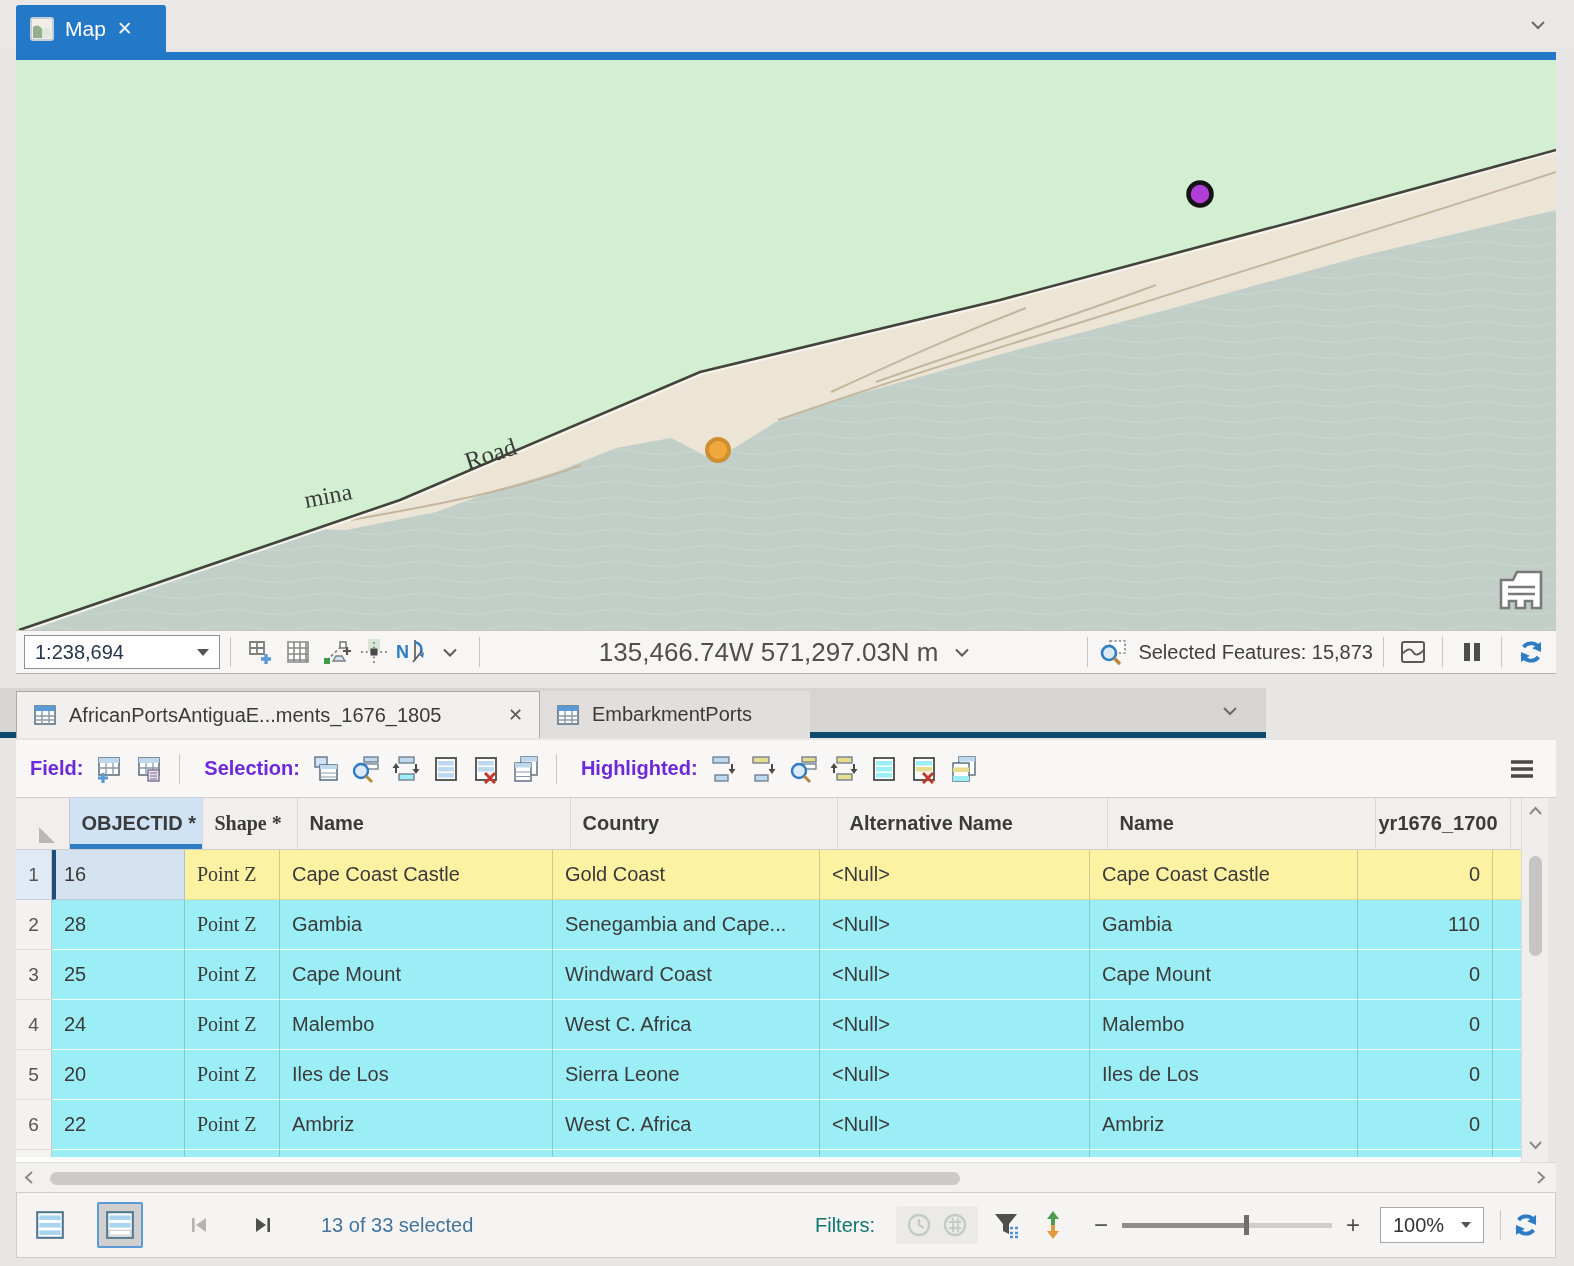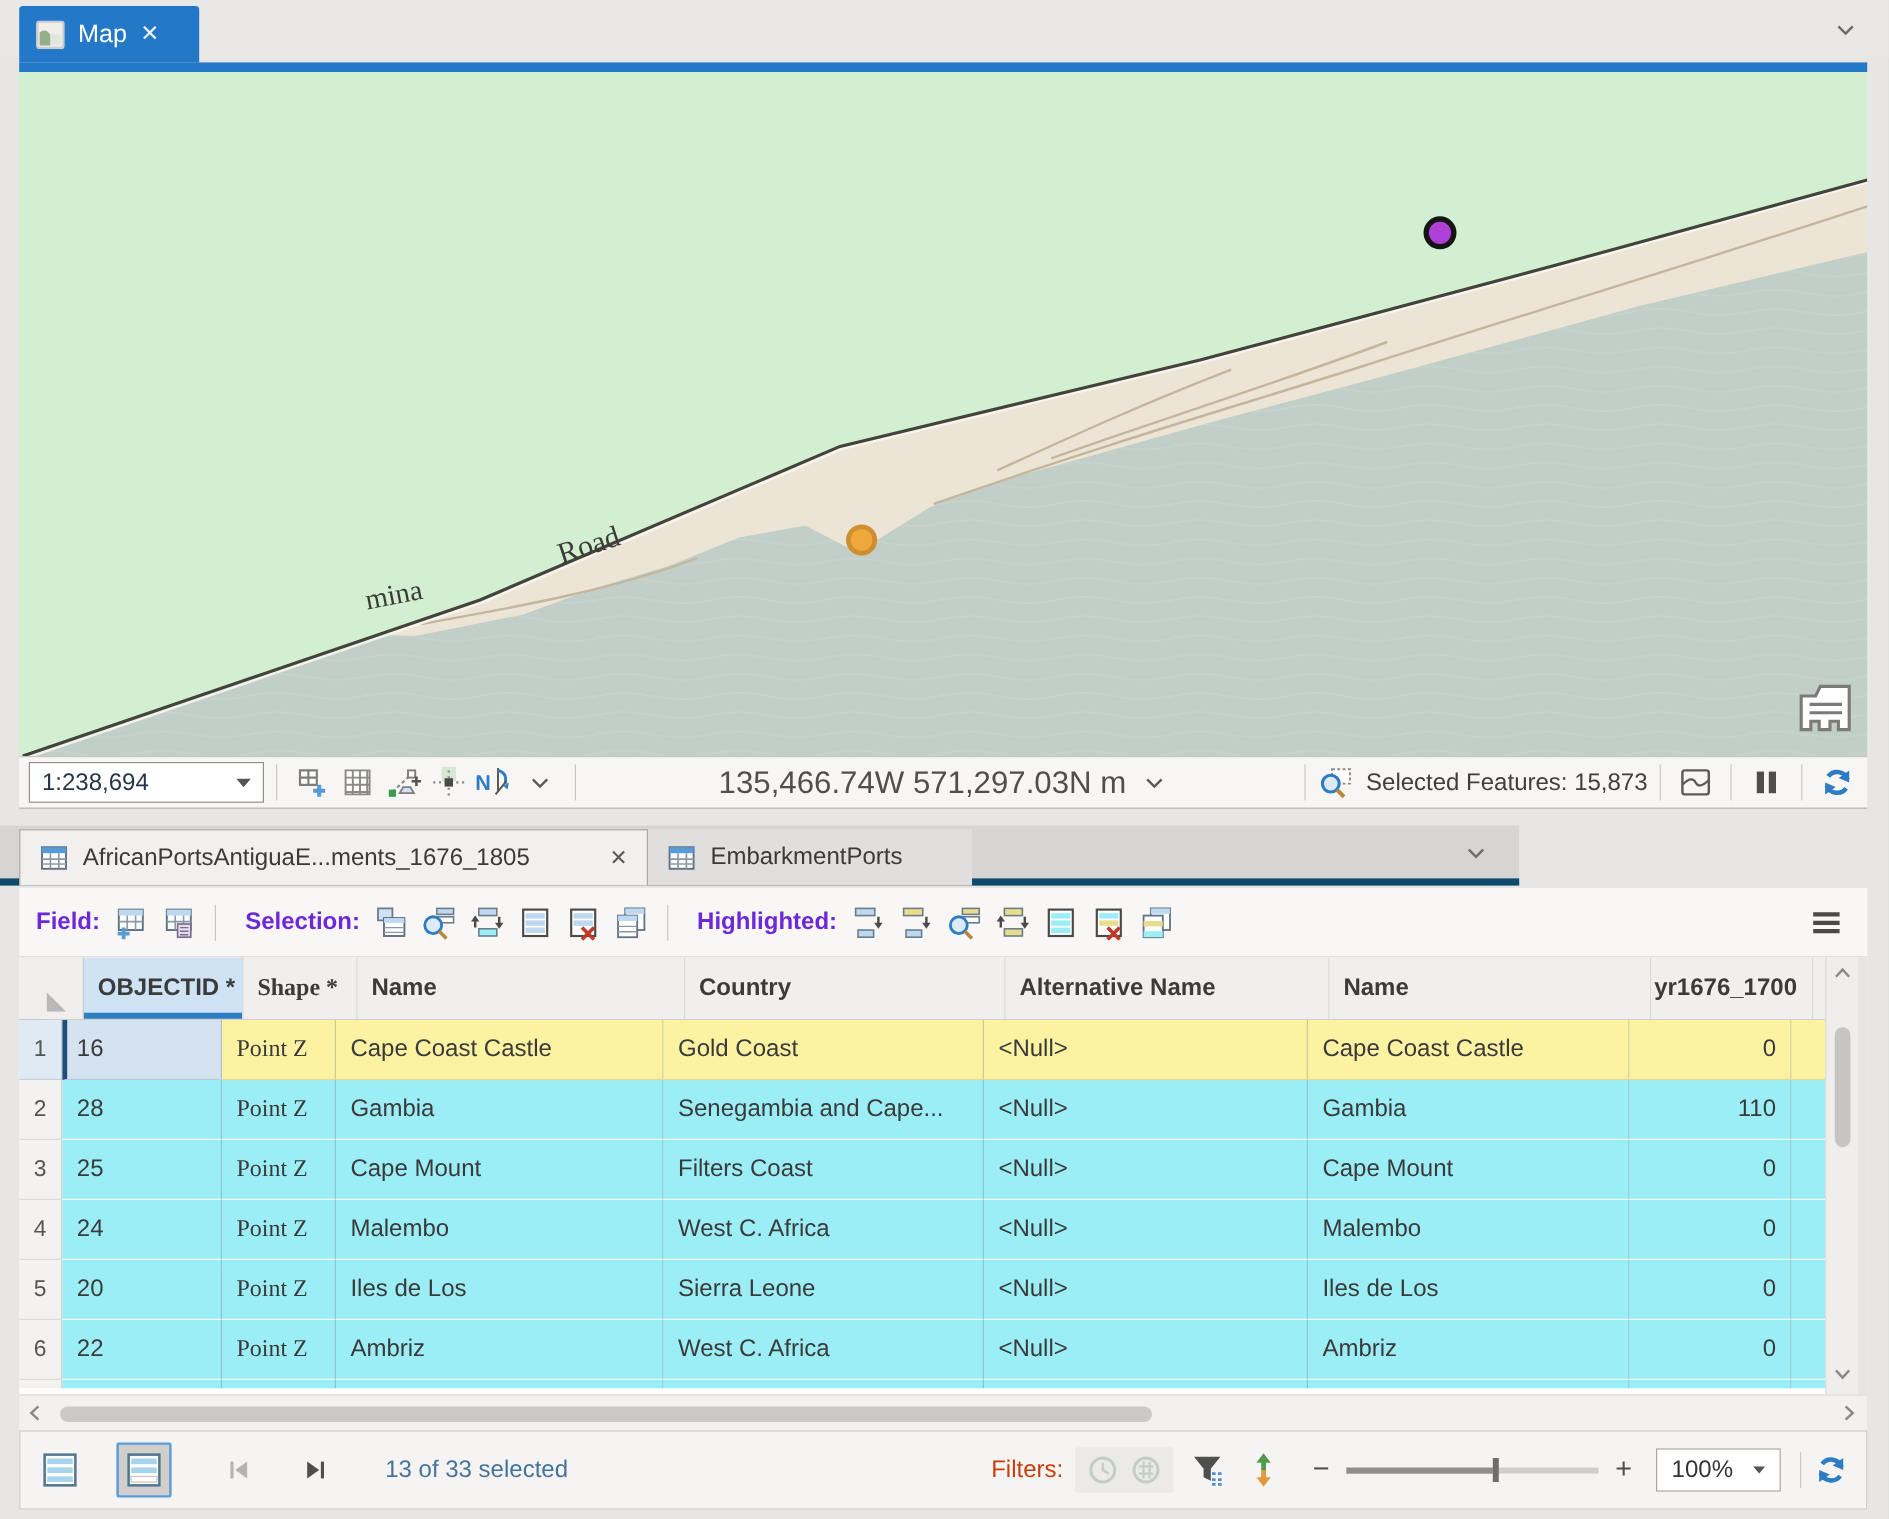--- a/index.html
+++ b/index.html
@@ -89,21 +89,21 @@
   #hscroll .arr{position:absolute;top:7px;}
 
   
   #statusbar{position:absolute;left:16px;top:1192px;width:1540px;height:66px;background:#f5f4f2;
              border:1px solid #cfcecd;display:flex;align-items:center;font-size:20px;gap:14px;}
   .sb-btn{width:46px;height:46px;display:flex;align-items:center;justify-content:center;
           border:2px solid transparent;border-radius:2px;margin-left:10px;}
   .sb-btn.pressed{background:#d0cfcd;border-color:#5b9bd5;}
   #sel-count{color:#44749e;margin-left:22px;}
   #sb-right{margin-left:auto;display:flex;align-items:center;margin-right:14px;}
-  #filters-label{color:#c2410c;margin-right:10px;}
+  #filters-label{color:#0f766e;margin-right:21px;}
   #filter-disabled{display:flex;gap:6px;background:#eceae8;padding:4px 8px;border-radius:2px;}
   #slider{position:relative;width:210px;height:20px;margin:0 14px;}
   #slider .track{position:absolute;left:0;right:0;top:8px;height:5px;background:#cfcecc;}
   #slider .fill{position:absolute;left:0;width:58%;top:8px;height:5px;background:#8f8e8c;}
   #slider .knob{position:absolute;left:58%;top:0;width:5px;height:20px;background:#6f6e6c;}
   .pm{color:#4f4f4d;font-size:24px;line-height:1;}
   #zoom-box{width:104px;height:36px;background:#fff;border:1px solid #a9a8a6;display:flex;
             align-items:center;padding:0 12px;margin:0 6px;font-size:20px;color:#333;}
   #zoom-box .caret{margin-left:auto;width:0;height:0;border-left:5px solid transparent;
             border-right:5px solid transparent;border-top:6px solid #555;}
@@ -456,21 +456,21 @@
       <div class="cell c-alt">&lt;Null&gt;</div>
       <div class="cell c-name2">Gambia</div>
       <div class="cell c-yr">110</div>
       <div class="cell c-ypart"></div>
     </div>
     <div class="trow row-cyan">
       <div class="cell c-num">3</div>
       <div class="cell c-oid">25</div>
       <div class="cell c-shape">Point Z</div>
       <div class="cell c-name">Cape Mount</div>
-      <div class="cell c-country">Filters Coast</div>
+      <div class="cell c-country">Windward Coast</div>
       <div class="cell c-alt">&lt;Null&gt;</div>
       <div class="cell c-name2">Cape Mount</div>
       <div class="cell c-yr">0</div>
       <div class="cell c-ypart"></div>
     </div>
     <div class="trow row-cyan">
       <div class="cell c-num">4</div>
       <div class="cell c-oid">24</div>
       <div class="cell c-shape">Point Z</div>
       <div class="cell c-name">Malembo</div>

